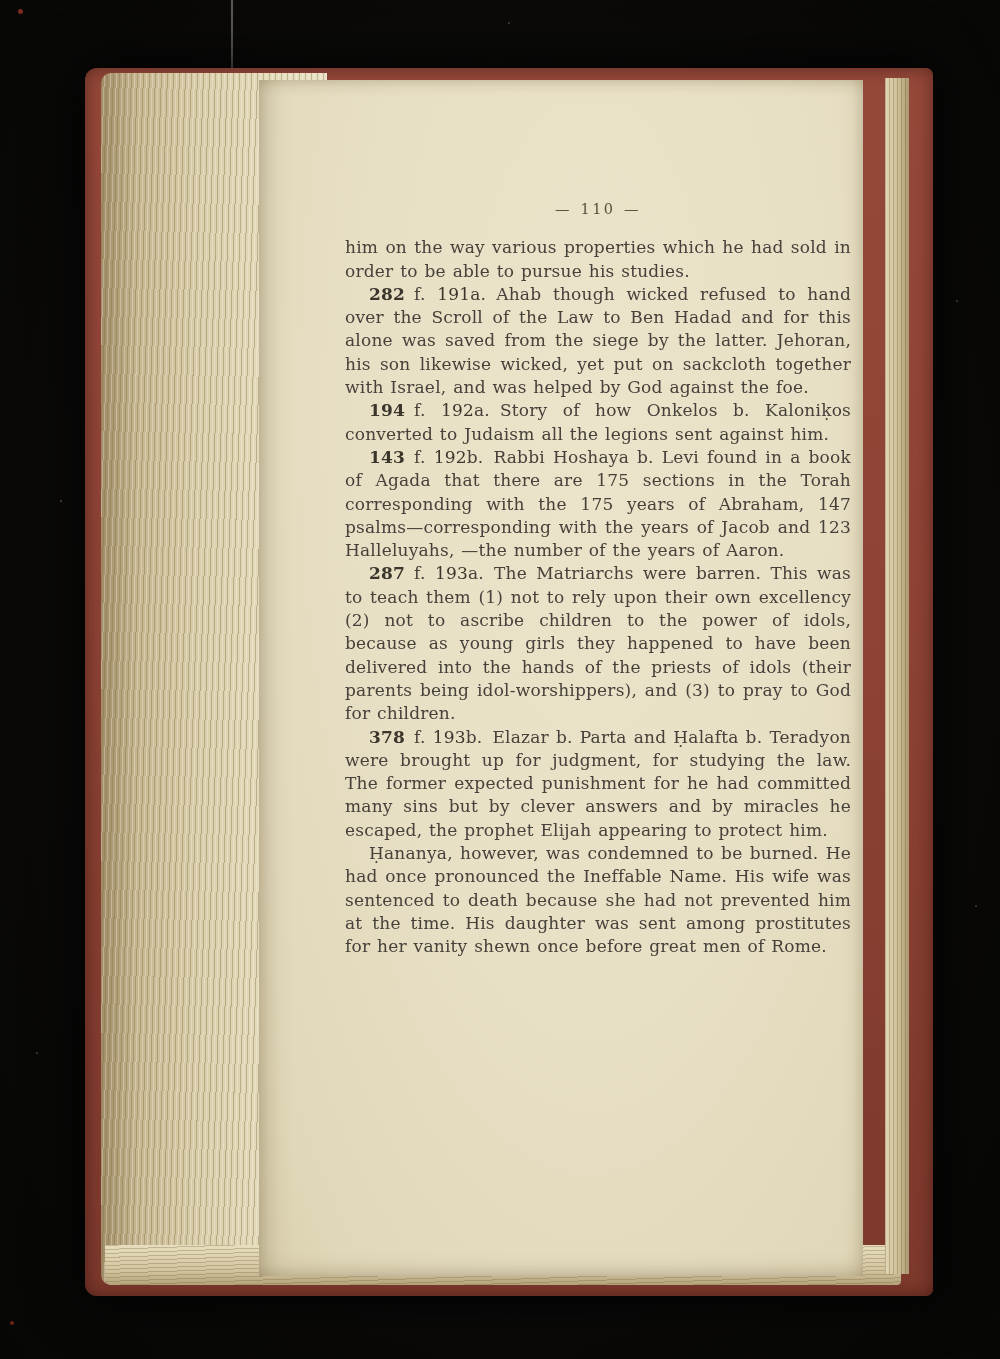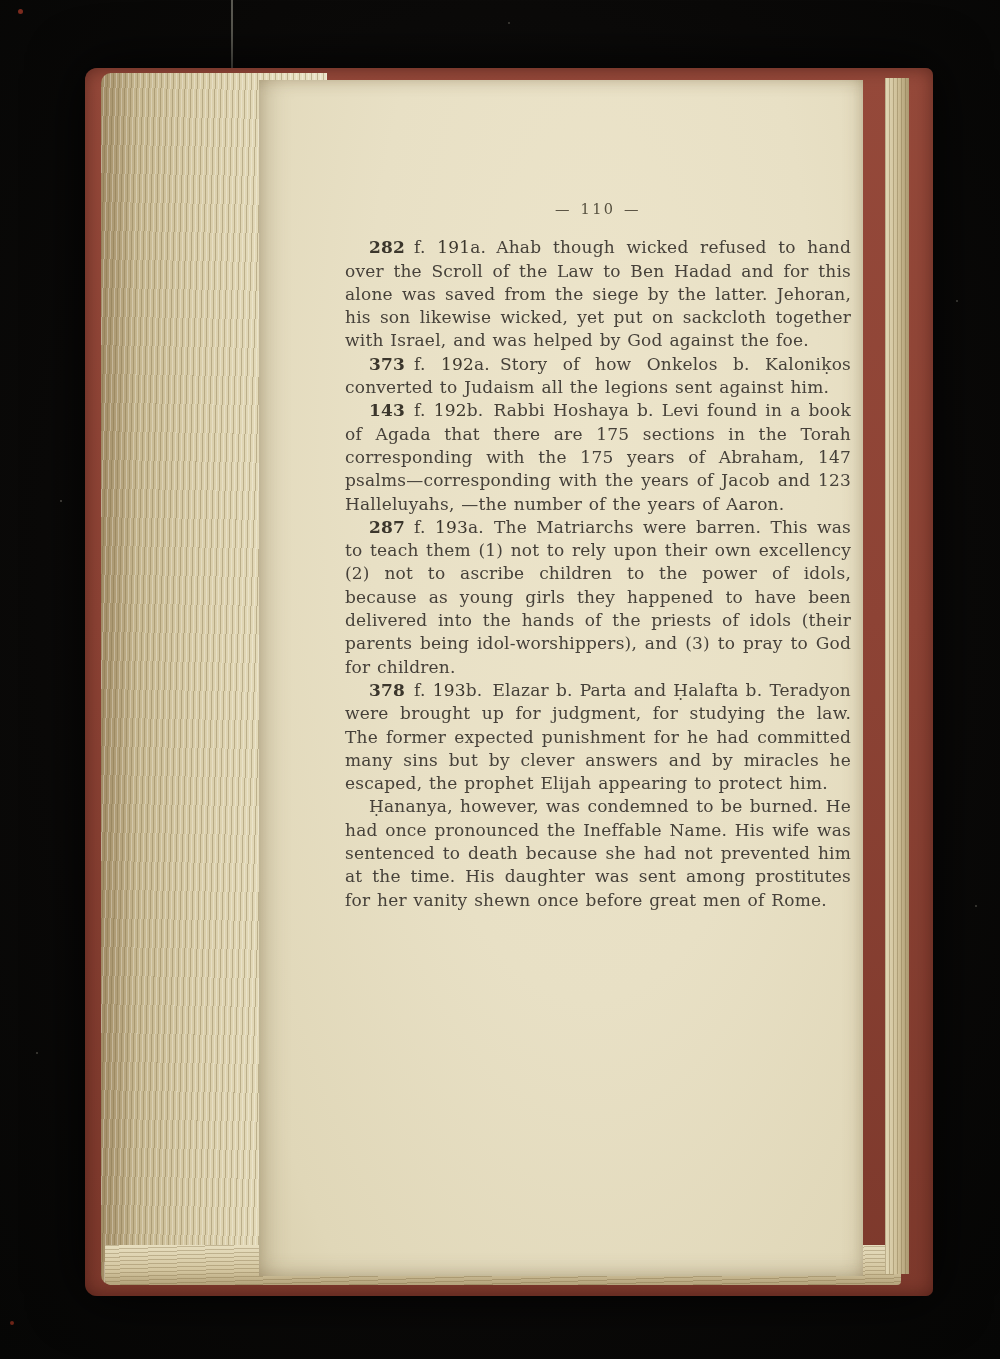--- a/index.html
+++ b/index.html
@@ -115,25 +115,26 @@
 <div class="book">
   <div class="stack-left"></div>
   <div class="stack-bottom"></div>
   <div class="edge-right"></div>
 
   <div class="page">
     <div class="text-block">
 
       <div class="pagenum">— 110 —</div>
 
+      <p class="para">him on the way various properties which he had sold in order to be able to pursue his studies.</p>
 
       <p class="para entry"><b class="enum">282</b><span class="folio"><span>f.</span> <b>191</b><span>a.</span></span><span>Ahab though wicked refused to hand over the Scroll of the Law to Ben Hadad and for this alone was saved from the siege by the latter. Jehoran, his son likewise wicked, yet put on sackcloth together with Israel, and was helped by God against the foe.</span></p>
 
 
-      <p class="para entry"><b class="enum">373</b><span class="folio"><span>f.</span> <b>192</b><span>a.</span></span><span>Story of how Onkelos b. Kaloniḳos converted to Judaism all the legions sent against him.</span></p>
+      <p class="para entry"><b class="enum">194</b><span class="folio"><span>f.</span> <b>192</b><span>a.</span></span><span>Story of how Onkelos b. Kaloniḳos converted to Judaism all the legions sent against him.</span></p>
 
       <p class="para entry"><b class="enum">143</b><span class="folio"><span>f.</span> <b>192</b><span>b.</span></span><span>Rabbi Hoshaya b. Levi found in a book of Agada that there are 175 sections in the Torah corresponding with the 175 years of Abraham, 147 psalms—corresponding with the years of Jacob and 123 Halleluyahs, —the number of the years of Aaron.</span></p>
 
 
       <p class="para entry"><b class="enum">287</b><span class="folio"><span>f.</span> <b>193</b><span>a.</span></span><span>The Matriarchs were barren. This was to teach them (1) not to rely upon their own excellency (2) not to ascribe children to the power of idols, because as young girls they happened to have been delivered into the hands of the priests of idols (their parents being idol-worshippers), and (3) to pray to God for children.</span></p>
 
       <p class="para entry"><b class="enum">378</b><span class="folio"><span>f.</span> <b>193</b><span>b.</span></span><span>Elazar b. Parta and Ḥalafta b. Teradyon were brought up for judgment, for studying the law. The former expected punishment for he had committed many sins but by clever answers and by miracles he escaped, the prophet Elijah appearing to protect him.</span></p>
 
       <p class="para indent">Ḥananya, however, was condemned to be burned. He had once pronounced the Ineffable Name. His wife was sentenced to death because she had not prevented him at the time. His daughter was sent among prostitutes for her vanity shewn once before great men of Rome.</p>
 

